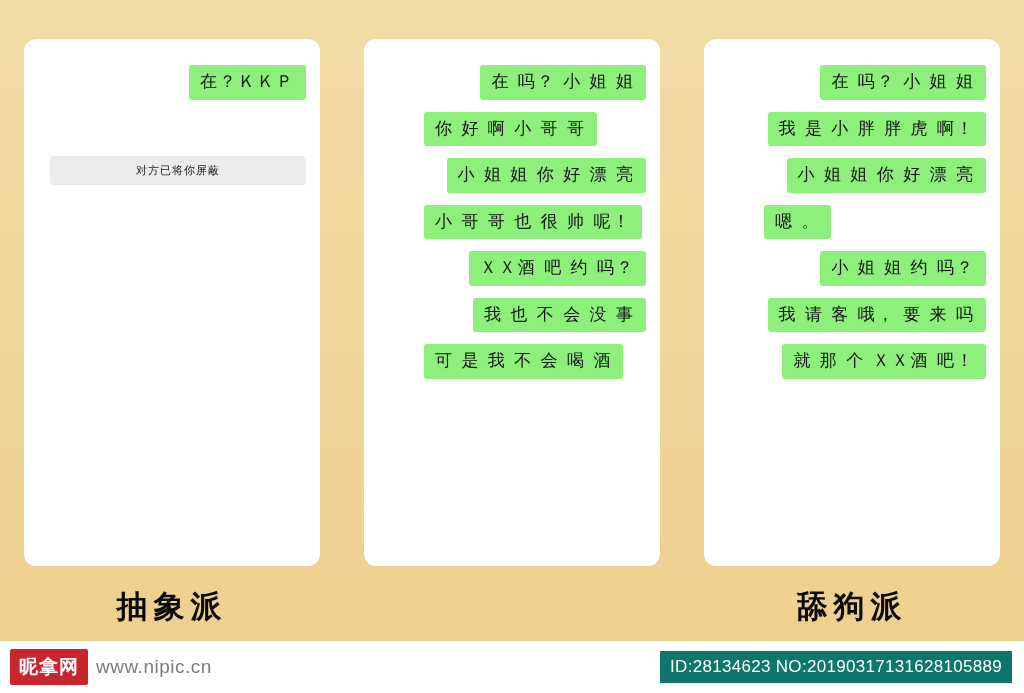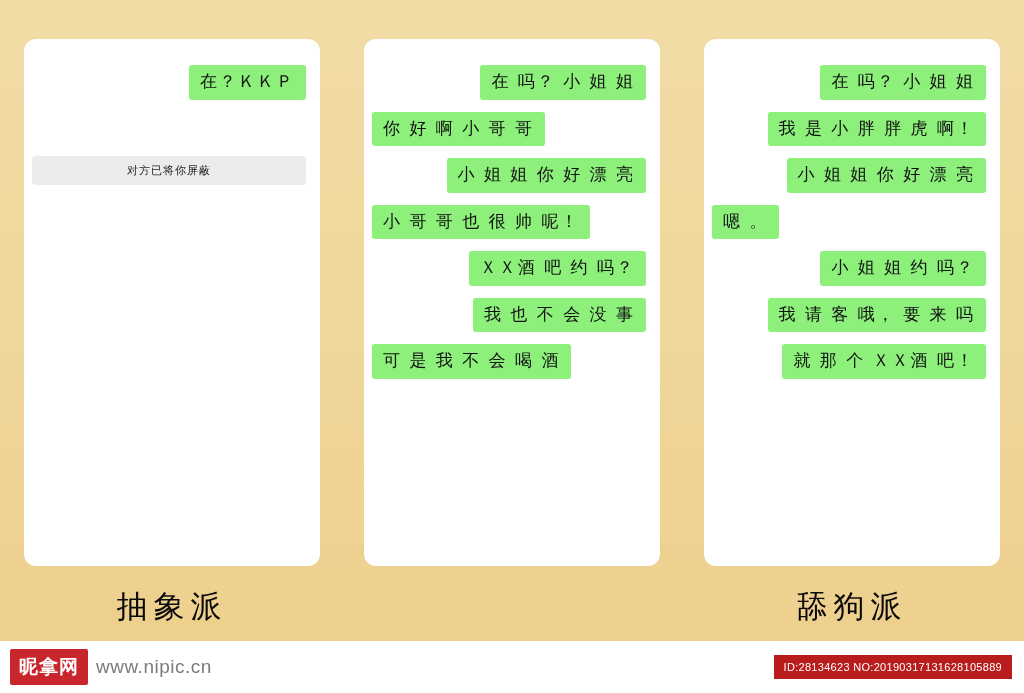--- a/index.html
+++ b/index.html
@@ -38,33 +38,33 @@
     display: flex;
     flex-direction: column;
     align-items: center;
   }
   .phone {
     width: 296px;
     height: 527px;
     background: #ffffff;
     border-radius: 12px;
     box-sizing: border-box;
-    padding: 26px 14px 14px 8px;
+    padding: 26px 14px 14px 26px;
     margin-top: 39px;
     display: flex;
     flex-direction: column;
     gap: 12px;
     overflow: hidden;
   }
   .msg-row {
     display: flex;
     width: 100%;
   }
   .msg-row.right { justify-content: flex-end; }
-  .msg-row.left { justify-content: flex-start; }
+  .msg-row.left { justify-content: flex-start; margin-left: 34px; }
   .msg-row.center { justify-content: center; margin-top: 44px; }
 
   .bubble {
     background: #8cf07a;
     color: #111111;
     font-size: 17px;
     line-height: 1.15;
     letter-spacing: 2px;
     padding: 7px 11px 8px 11px;
     border-radius: 3px;
@@ -79,21 +79,21 @@
     padding: 7px 10px;
     border-radius: 4px;
     width: 100%;
     box-sizing: border-box;
     text-align: center;
     white-space: nowrap;
   }
   .caption {
     margin-top: 20px;
     font-size: 31px;
-    font-weight: normal;
+    font-weight: bold;
     color: #0a0a0a;
     letter-spacing: 6px;
     text-align: center;
     font-family: "DejaVu Sans", "Liberation Sans", sans-serif;
   }
   .footer {
     position: absolute;
     left: 0;
     top: 641px;
     width: 1024px;
@@ -122,23 +122,23 @@
     border-radius: 2px;
     font-family: "DejaVu Sans", "Liberation Sans", sans-serif;
   }
   .brand-url {
     color: #7b7b7b;
     font-size: 19px;
     letter-spacing: 0.5px;
     font-family: "Liberation Sans", sans-serif;
   }
   .footer-id {
-    background: #b91c1c;
+    background: #0f766e;
     color: #ffffff;
-    font-size: 11px;
+    font-size: 17px;
     letter-spacing: 0.3px;
     padding: 6px 10px;
     font-family: "Liberation Sans", sans-serif;
     white-space: nowrap;
   }
 </style>
 </head>
 <body>
 
 <div class="stage">

